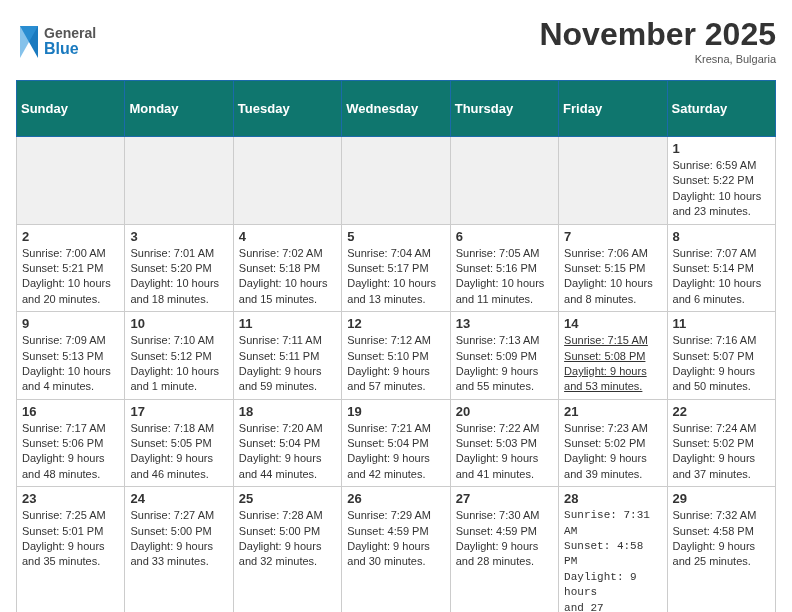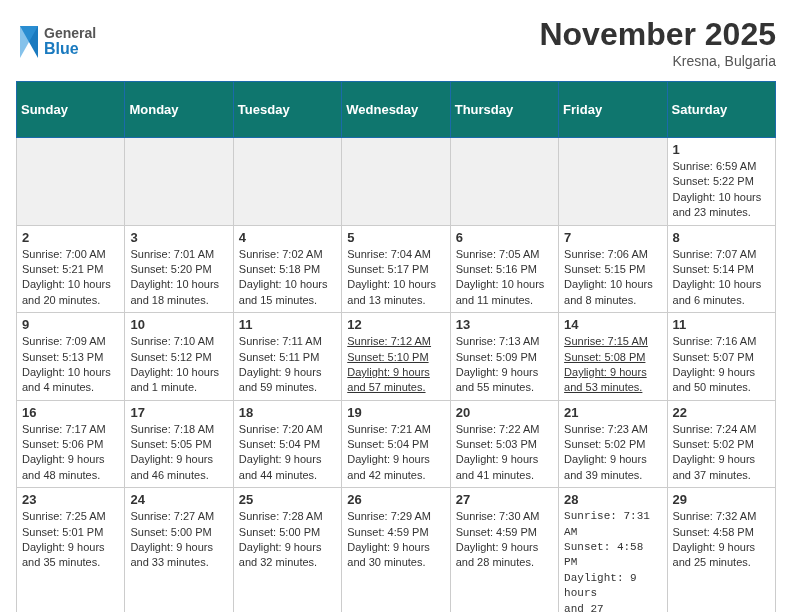--- a/index.html
+++ b/index.html
@@ -23,21 +23,21 @@
     }
     .title-section {
       text-align: right;
     }
     .title-section h1 {
       font-size: 32px;
       font-weight: bold;
       color: #333;
     }
     .title-section h2 {
-      font-size: 14px;
+      font-size: 11px;
       font-weight: normal;
       color: #555;
     }
     .calendar {
       width: 100%;
       border-collapse: collapse;
       border: 1px solid #ccc;
     }
     .calendar th {
       background: #0f766e;
@@ -194,21 +194,21 @@
         </td>
         <td>
           <span class="day-number">11</span>
           <div class="day-info" style="white-space: pre-line;">Sunrise: 7:11 AM
 Sunset: 5:11 PM
 Daylight: 9 hours
 and 59 minutes.</div>
         </td>
         <td>
           <span class="day-number">12</span>
-          <div class="day-info" style="white-space: pre-line; text-decoration: underline;">Sunrise: 7:12 AM
+          <div class="day-info" style="white-space: pre-line;">Sunrise: 7:12 AM
 Sunset: 5:10 PM
 Daylight: 9 hours
 and 57 minutes.</div>
         </td>
         <td>
           <span class="day-number">13</span>
           <div class="day-info" style="white-space: pre-line;">Sunrise: 7:13 AM
 Sunset: 5:09 PM
 Daylight: 9 hours
 and 55 minutes.</div>

